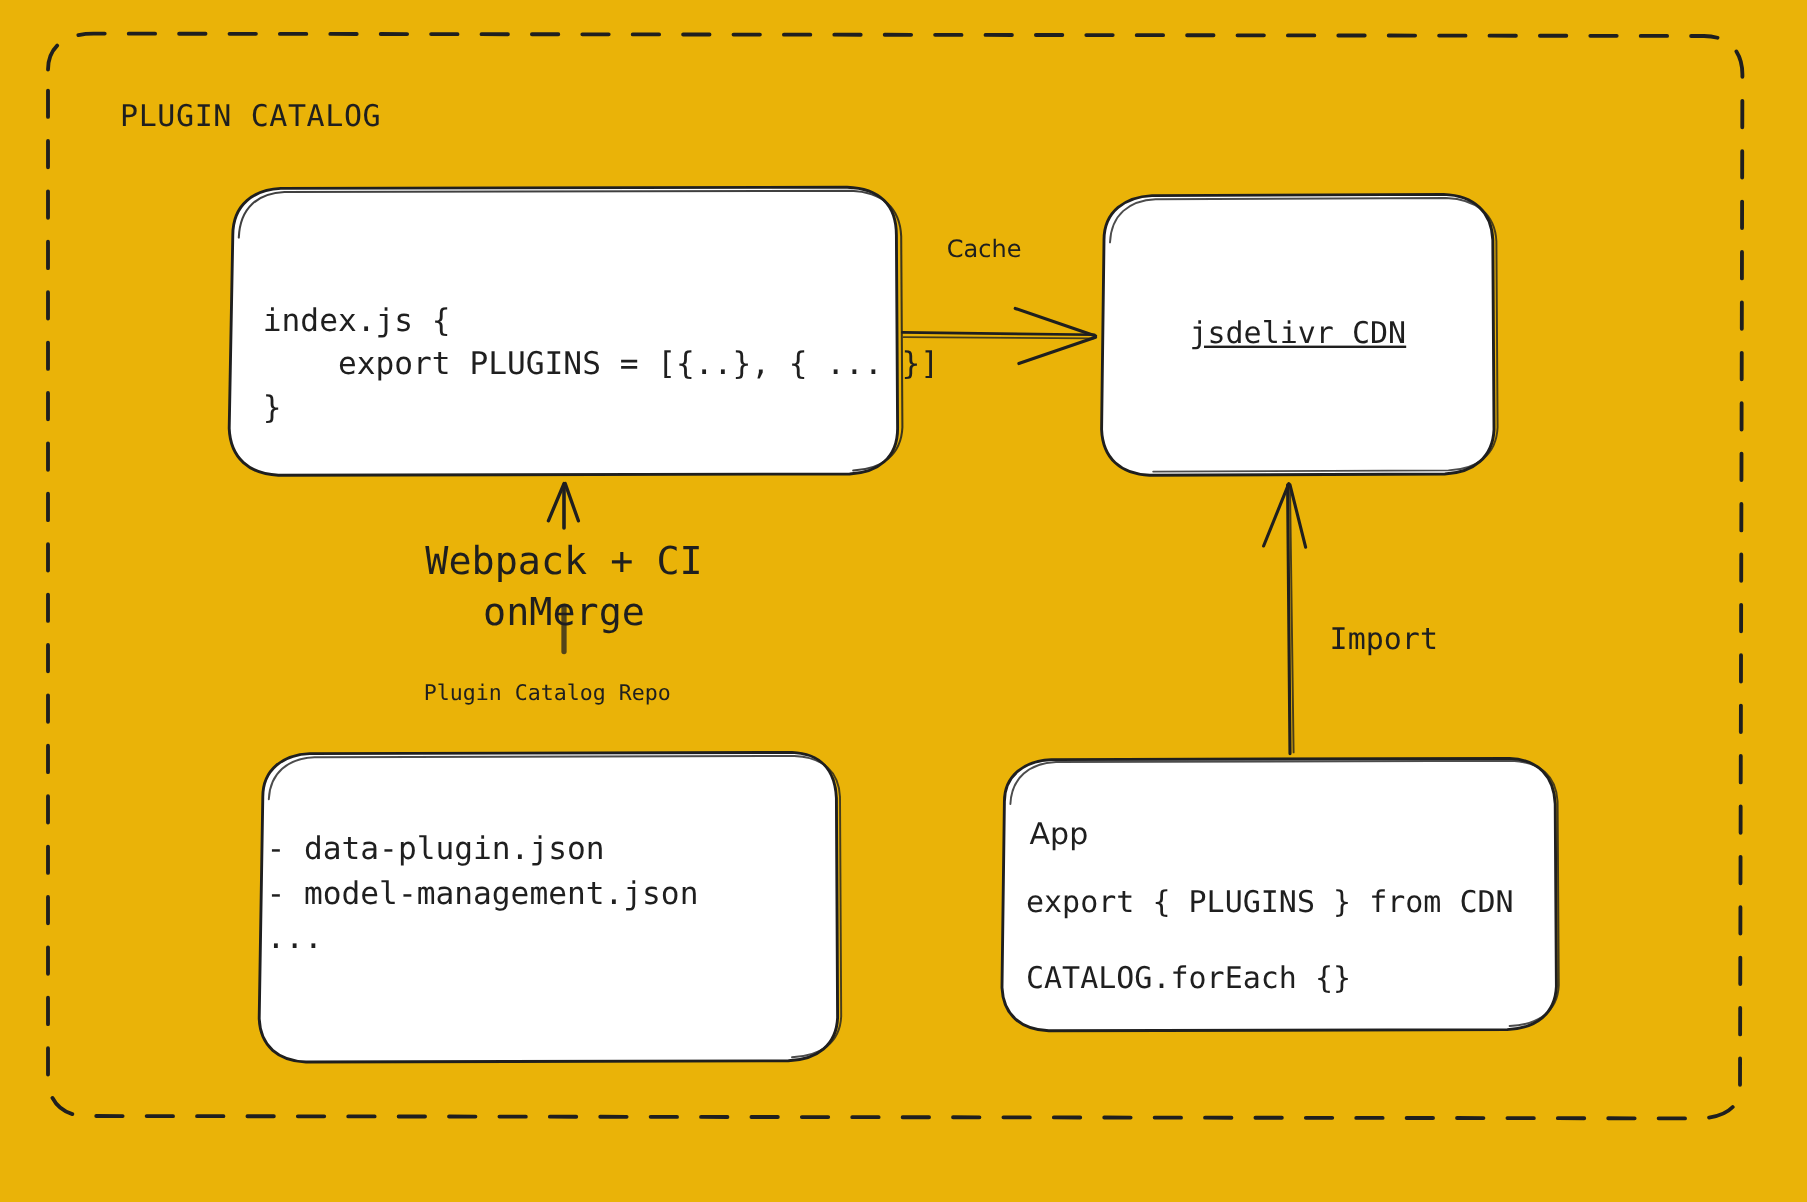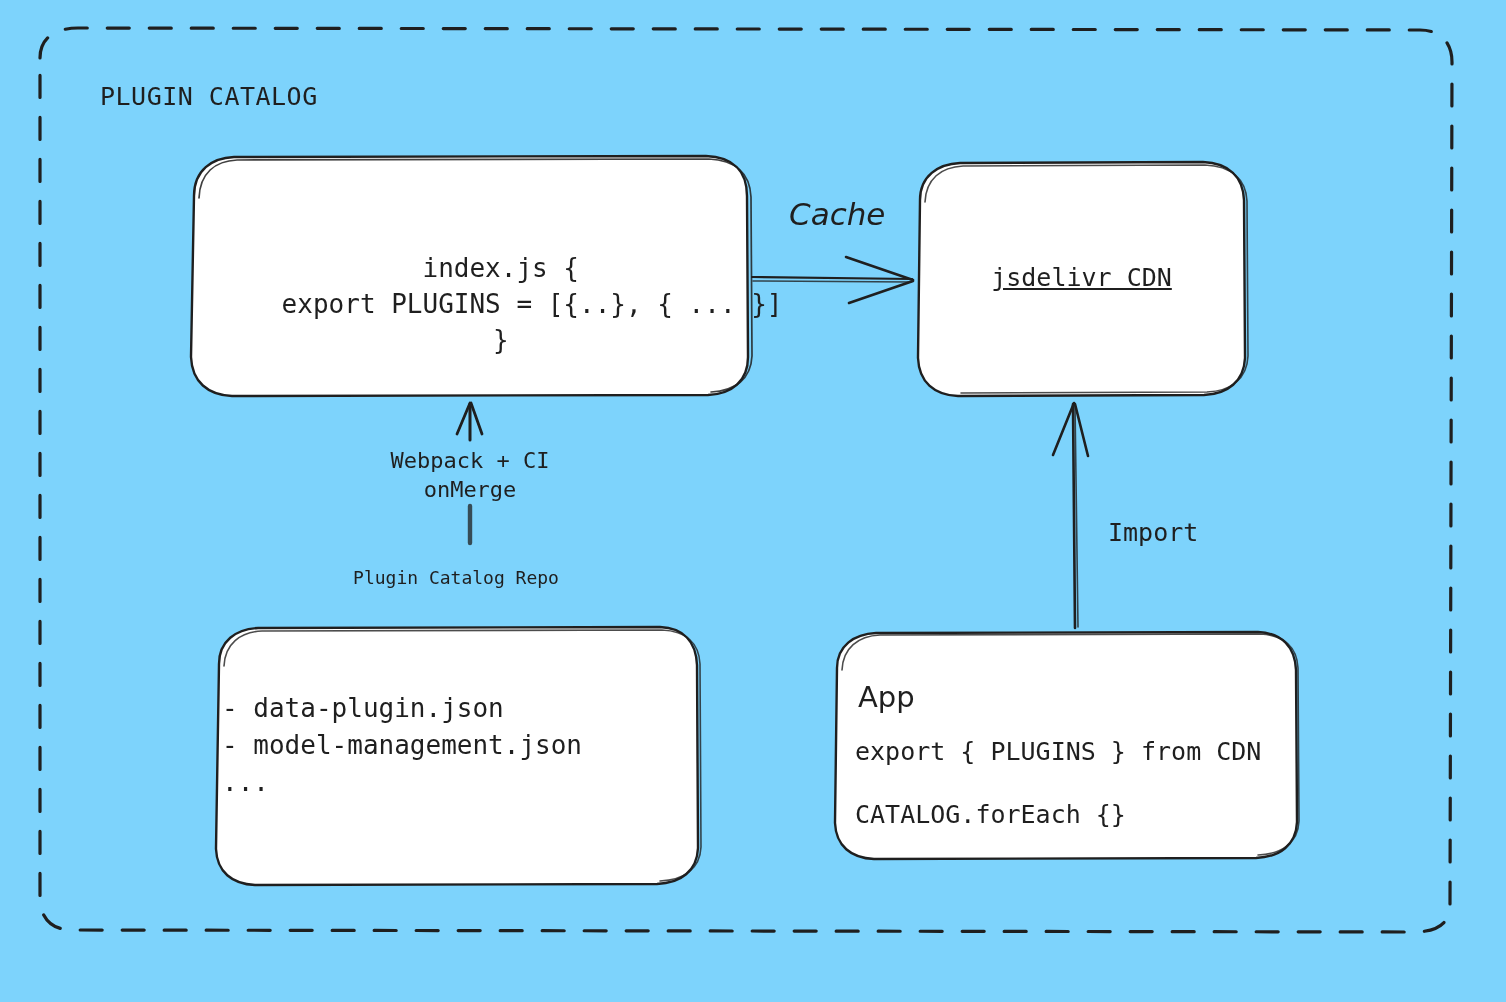--- a/index.html
+++ b/index.html
@@ -4,21 +4,21 @@
 <style>
   html, body {
     margin: 0;
     padding: 0;
     background: #ffffff;
   }
   #canvas {
     position: relative;
     width: 1506px;
     height: 1002px;
-    background: #7dd3fc;
+    background: #eab308;
     overflow: hidden;
     font-family: "DejaVu Sans Mono", "Liberation Mono", monospace;
     color: #1f1f1f;
   }
   .svg-layer {
     position: absolute;
     inset: 0;
     width: 1506px;
     height: 1002px;
     pointer-events: none;
@@ -41,60 +41,58 @@
   #npm-title {
     left: 188px; top: 196px;
     width: 560px;
     text-align: center;
     font-size: 24px;
   }
   #npm-code {
     left: 219px; top: 251px;
     font-size: 26px;
     line-height: 1.38;
-    text-align: center;
   }
   #cdn-title {
     left: 918px; top: 261px;
     width: 327px;
     text-align: center;
     font-size: 25px;
     text-decoration: underline;
   }
   #cache-label {
     left: 789px; top: 194px;
-    font-size: 31px;
-    font-style: italic;
+    font-size: 20px;
   }
   #import-label {
     left: 1108px; top: 516px;
     font-size: 25px;
     text-align: right;
   }
   #webpack-label {
     left: 327px; top: 446px;
     width: 286px;
     text-align: center;
-    font-size: 22px;
+    font-size: 32px;
     line-height: 1.33;
   }
   #repo-label {
     left: 215px; top: 566px;
     width: 482px;
     text-align: center;
     font-size: 18px;
   }
   #repo-code {
     left: 222px; top: 690px;
     font-size: 26px;
     line-height: 1.42;
   }
   #app-title {
     left: 858px; top: 678px;
-    font-size: 29px;
+    font-size: 25px;
     text-align: center;
   }
   #app-code-1 {
     left: 855px; top: 735px;
     font-size: 25px;
   }
   #app-code-2 {
     left: 855px; top: 798px;
     font-size: 25px;
   }

